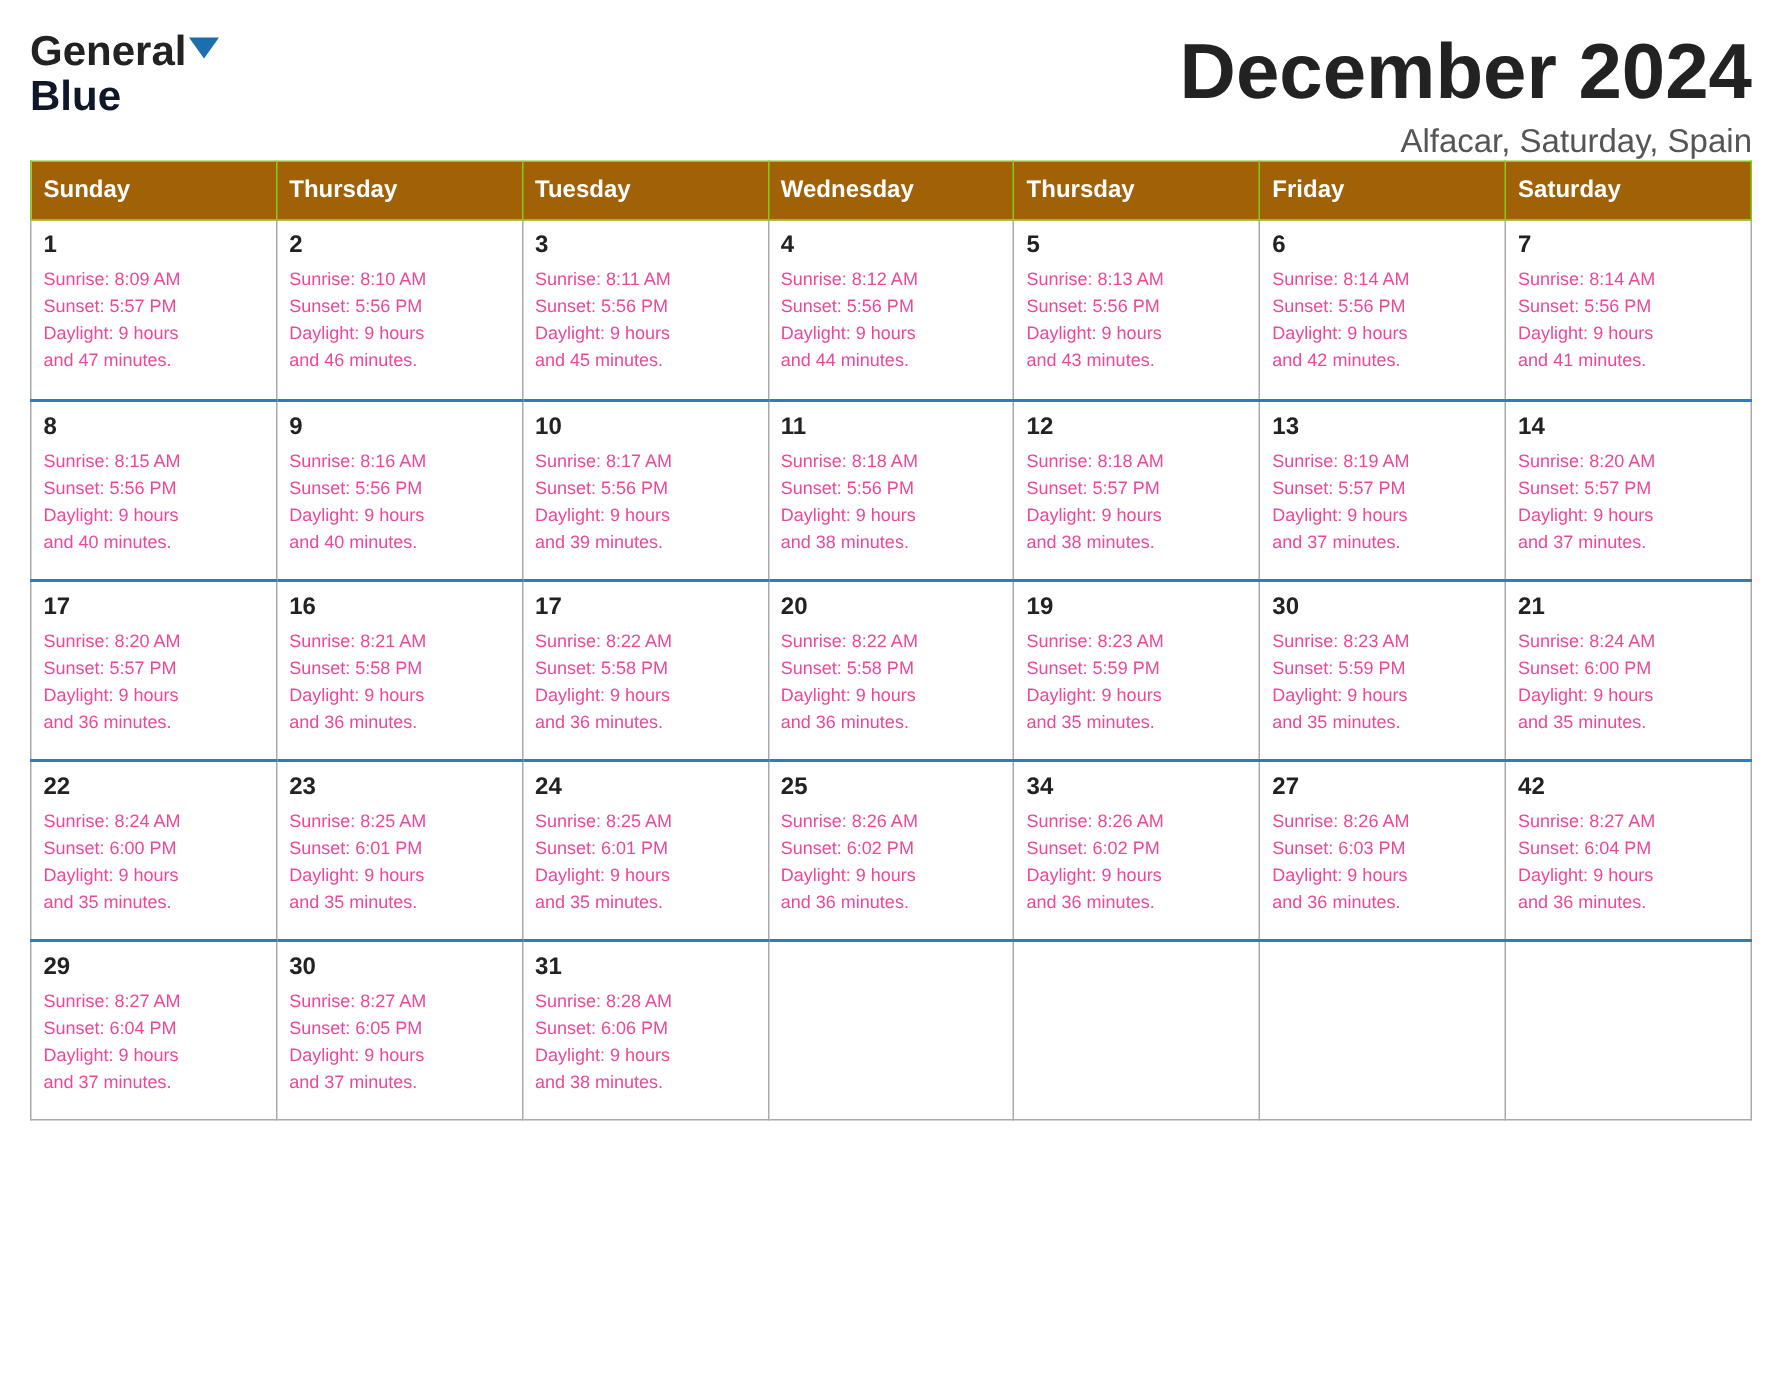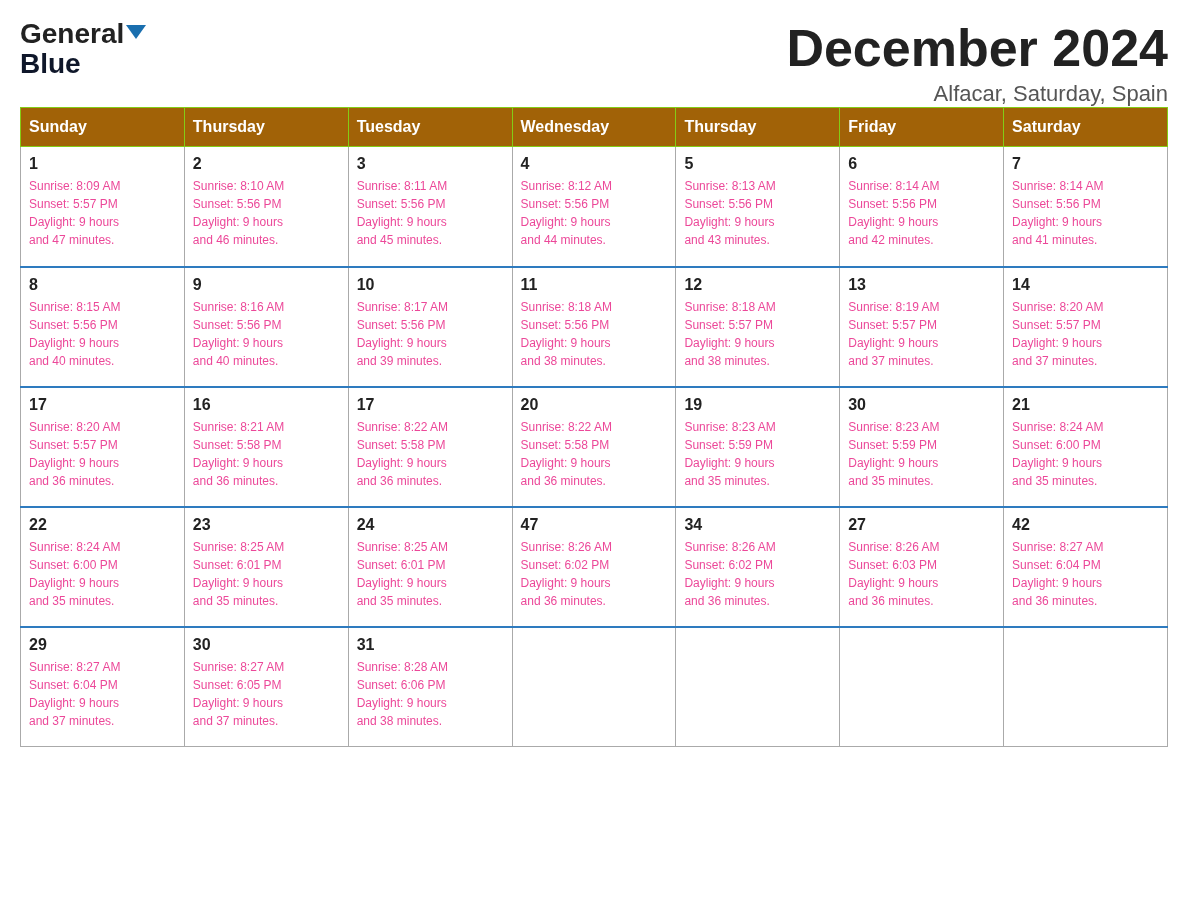--- a/index.html
+++ b/index.html
@@ -228,21 +228,21 @@
         </td>
         <td>
           <div class="day-num">23</div>
           <div class="day-info">Sunrise: 8:25 AM<br>Sunset: 6:01 PM<br>Daylight: 9 hours<br>and 35 minutes.</div>
         </td>
         <td>
           <div class="day-num">24</div>
           <div class="day-info">Sunrise: 8:25 AM<br>Sunset: 6:01 PM<br>Daylight: 9 hours<br>and 35 minutes.</div>
         </td>
         <td>
-          <div class="day-num">47</div>
+          <div class="day-num">25</div>
           <div class="day-info">Sunrise: 8:26 AM<br>Sunset: 6:02 PM<br>Daylight: 9 hours<br>and 36 minutes.</div>
         </td>
         <td>
           <div class="day-num">34</div>
           <div class="day-info">Sunrise: 8:26 AM<br>Sunset: 6:02 PM<br>Daylight: 9 hours<br>and 36 minutes.</div>
         </td>
         <td>
           <div class="day-num">27</div>
           <div class="day-info">Sunrise: 8:26 AM<br>Sunset: 6:03 PM<br>Daylight: 9 hours<br>and 36 minutes.</div>
         </td>

